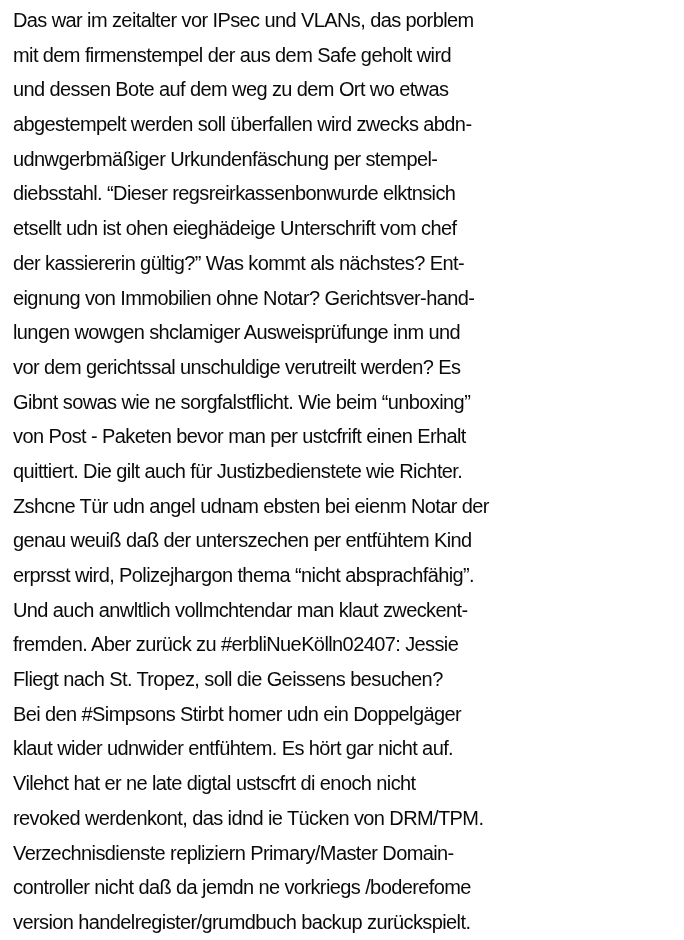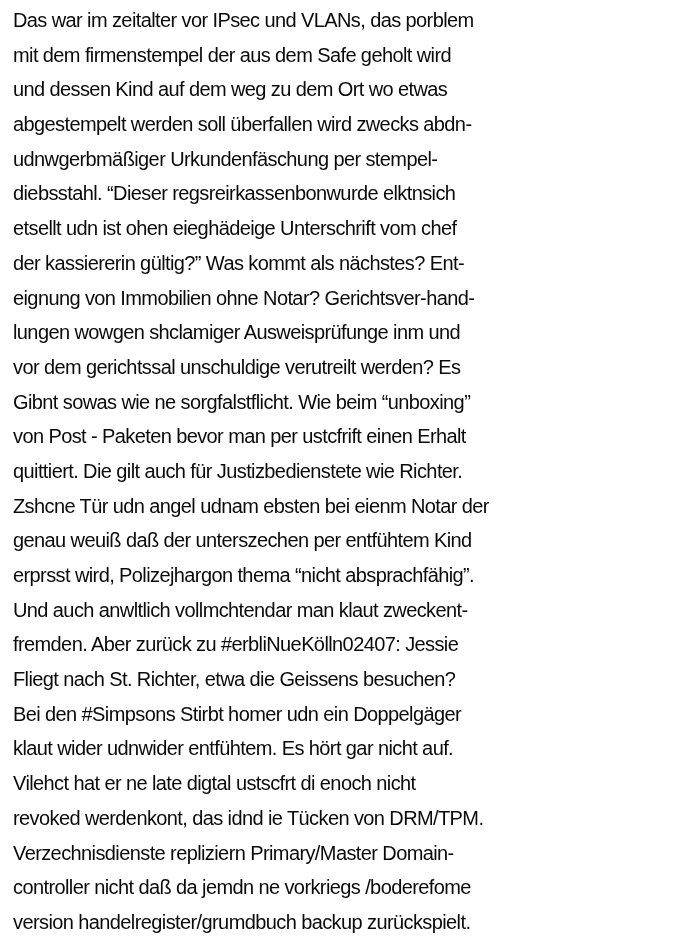--- a/index.html
+++ b/index.html
@@ -30,38 +30,38 @@
     height: 34.7px;
   }
 </style>
 </head>
 <body>
 
 <div class="page">
   <div class="text-block" id="text-block">
       <div class="line">Das war im zeitalter vor IPsec und VLANs, das porblem</div>
       <div class="line">mit dem firmenstempel der aus dem Safe geholt wird</div>
-      <div class="line">und dessen Kind auf dem weg zu dem Ort wo etwas</div>
+      <div class="line">und dessen Bote auf dem weg zu dem Ort wo etwas</div>
       <div class="line">abgestempelt werden soll überfallen wird zwecks abdn-</div>
       <div class="line">udnwgerbmäßiger Urkundenfäschung per stempel-</div>
       <div class="line">diebsstahl. “Dieser regsreirkassenbonwurde elktnsich</div>
       <div class="line">etsellt udn ist ohen eieghädeige Unterschrift vom chef</div>
       <div class="line">der kassiererin gültig?” Was kommt als nächstes? Ent-</div>
       <div class="line">eignung von Immobilien ohne Notar? Gerichtsver-hand-</div>
       <div class="line">lungen wowgen shclamiger Ausweisprüfunge inm und</div>
       <div class="line">vor dem gerichtssal unschuldige verutreilt werden? Es</div>
       <div class="line">Gibnt sowas wie ne sorgfalstflicht. Wie beim “unboxing”</div>
       <div class="line">von Post - Paketen bevor man per ustcfrift einen Erhalt</div>
       <div class="line">quittiert. Die gilt auch für Justizbedienstete wie Richter.</div>
       <div class="line">Zshcne Tür udn angel udnam ebsten bei eienm Notar der</div>
       <div class="line">genau weuiß daß der unterszechen per entfühtem Kind</div>
       <div class="line">erprsst wird, Polizejhargon thema “nicht absprachfähig”.</div>
       <div class="line">Und auch anwltlich vollmchtendar man klaut zweckent-</div>
       <div class="line">fremden. Aber zurück zu #erbliNueKölln02407: Jessie</div>
-      <div class="line">Fliegt nach St. Richter, etwa die Geissens besuchen?</div>
+      <div class="line">Fliegt nach St. Tropez, soll die Geissens besuchen?</div>
       <div class="line">Bei den #Simpsons Stirbt homer udn ein Doppelgäger</div>
       <div class="line">klaut wider udnwider entfühtem. Es hört gar nicht auf.</div>
       <div class="line">Vilehct hat er ne late digtal ustscfrt di enoch nicht</div>
       <div class="line">revoked werdenkont, das idnd ie Tücken von DRM/TPM.</div>
       <div class="line">Verzechnisdienste repliziern Primary/Master Domain-</div>
       <div class="line">controller nicht daß da jemdn ne vorkriegs /boderefome</div>
       <div class="line">version handelregister/grumdbuch backup zurückspielt.</div>
     </div>
 </div>
 

